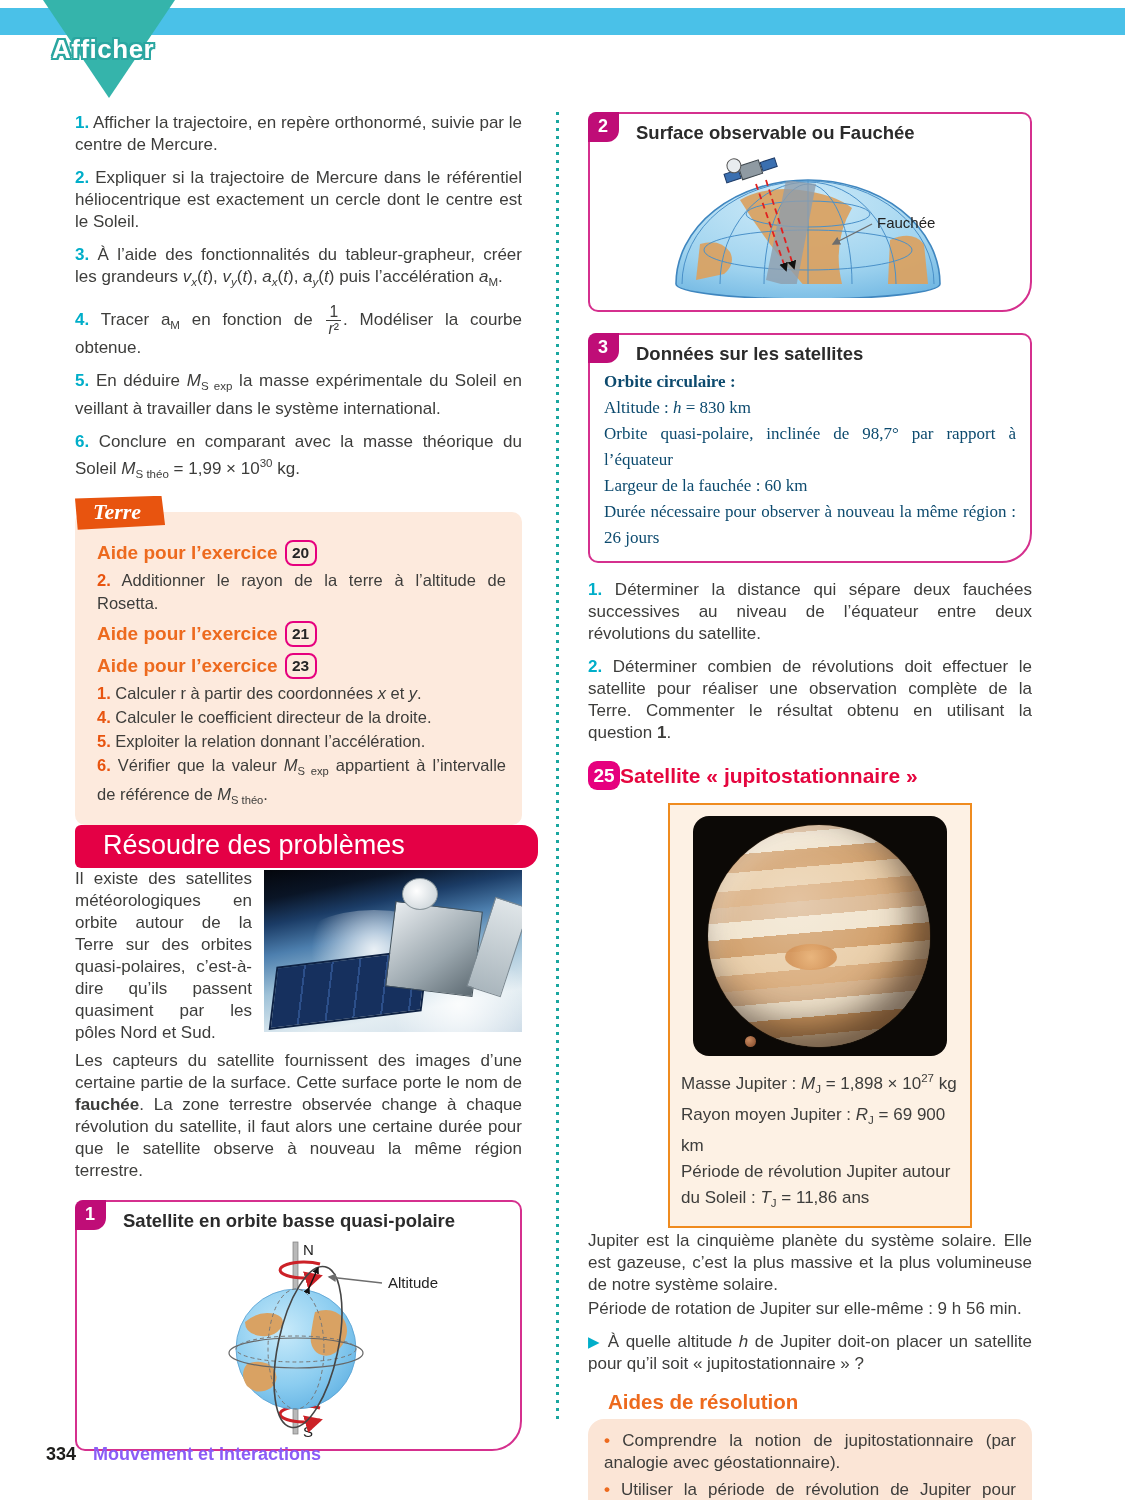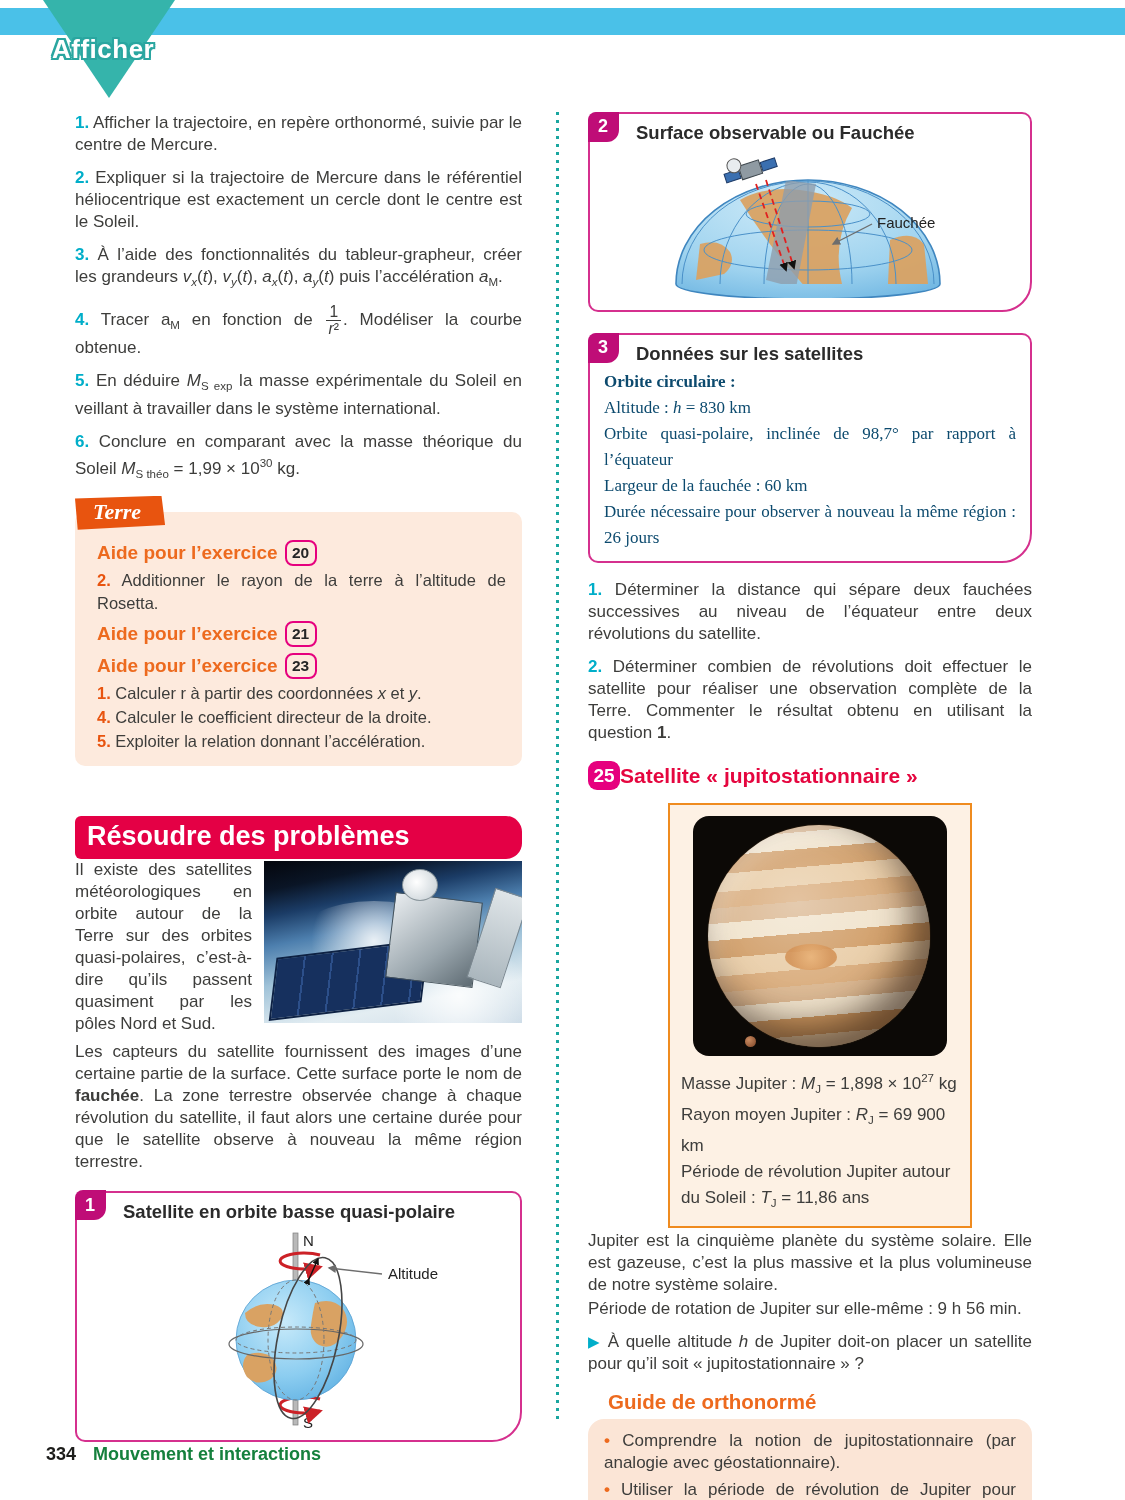--- a/index.html
+++ b/index.html
@@ -30,22 +30,22 @@
          padding:22px 16px 12px 22px;}
   .aides-tab{position:absolute;top:-16px;left:0;background:#e8540f;color:#fff;
     font-family:"Liberation Serif",serif;font-style:italic;font-weight:bold;font-size:22px;
     padding:3px 24px 5px 18px;clip-path:polygon(0 8%,96% 0,100% 86%,3% 100%);}
   .aide-title{color:#ed6a1e;font-weight:bold;font-size:19px;margin:6px 0 3px 0;display:flex;align-items:center;gap:7px;}
   .aide-badge{display:inline-flex;align-items:center;justify-content:center;border:2.5px solid #e6007e;
     border-radius:8px;min-width:24px;height:22px;padding:0 2px;font-size:15.5px;color:#262626;background:#fdeadd;}
   .aide-item{font-size:16.5px;line-height:23px;text-align:justify;margin-bottom:1px;}
   .aide-num{color:#e8540f;font-weight:bold;}
   
-  .banner{margin-top:50px;background:#e40045;color:#fff;font-weight:700;font-size:27px;
-          border-radius:6px 16px 16px 6px;padding:5px 14px 7px 12px;width:421px;}
+  .banner{background:#e40045;color:#fff;font-weight:400;font-size:27px;
+          border-radius:6px 16px 16px 6px;padding:5px 14px 7px 28px;width:421px;}
   .ex-head{display:flex;align-items:center;margin-top:17px;margin-bottom:8px;}
   .ex-badge{background:#e6007e;color:#fff;font-weight:800;font-size:19px;border-radius:9px;
             min-width:32px;height:29px;display:flex;align-items:center;justify-content:center;}
   .ex-title{color:#e5063f;font-weight:800;font-size:21px;}
   
   .ex24-body{font-size:17px;line-height:22px;text-align:justify;}
   .sat-photo{float:right;width:258px;height:162px;margin:2px 0 4px 12px;position:relative;overflow:hidden;
     background:linear-gradient(168deg,#04060c 0%,#0a1526 14%,#1b3c66 26%,#4d7fae 40%,#9fc2d8 58%,#e3edf2 80%,#cfdde8 100%);}
   .sat-cloud{position:absolute;border-radius:50%;background:radial-gradient(circle,rgba(255,255,255,.85),rgba(255,255,255,0) 70%);}
   .sat-panel{position:absolute;left:8px;top:88px;width:150px;height:58px;transform:rotate(-7deg) skewX(-14deg);
@@ -84,21 +84,21 @@
   .r-par{font-size:17px;line-height:22px;text-align:justify;margin-top:2px;}
   .arrow-q{font-size:17px;line-height:22px;text-align:justify;margin-top:11px;}
   .arrow-icon{color:#00aec9;font-size:15px;}
   .guide-title{color:#ed6a1e;font-weight:800;font-size:20.5px;margin:15px 0 5px 20px;}
   .guide-box{background:#fbe5d6;border-radius:16px;padding:11px 16px 11px 16px;font-size:17px;line-height:22px;text-align:justify;}
   .guide-box .bullet{color:#ed6a1e;font-weight:bold;}
   .guide-item{margin-bottom:5px;}
   
   .footer{position:absolute;left:46px;top:1444px;font-size:18px;font-weight:800;}
   .footer .pnum{color:#1d1d1b;}
-  .footer .chap{color:#15803d;margin-left:12px;text-align:right;}
+  .footer .chap{color:#8b5cf6;margin-left:12px;text-align:right;}
   svg text{font-family:"Liberation Sans",sans-serif;}
 </style>
 </head>
 <body>
 
 <div class="page">
 
   <div class="top-band"></div>
   <div class="top-triangle"></div>
   <div class="exercices-label">Afficher</div>
@@ -131,20 +131,21 @@
         <span class="aide-badge">21</span>
       </div>
 
       <div class="aide-title">
         <span>Aide pour l’exercice</span>
         <span class="aide-badge">23</span>
       </div>
       <div class="aide-item"><span class="aide-num">1.</span> <span>Calculer r à partir des coordonnées <i>x</i> et <i>y</i>.</span></div>
       <div class="aide-item"><span class="aide-num">4.</span> <span>Calculer le coefficient directeur de la droite.</span></div>
       <div class="aide-item"><span class="aide-num">5.</span> <span>Exploiter la relation donnant l’accélération.</span></div>
+      <div class="aide-item"><span class="aide-num">6.</span> <span>Vérifier que la valeur <i>M</i><sub>S exp</sub> appartient à l’intervalle de référence de <i>M</i><sub>S théo</sub>.</span></div>
     </div>
 
     <div class="banner">Résoudre des problèmes</div>
 
 
     <div class="ex24-body">
       <div class="sat-photo">
         <div class="sat-cloud" style="left:30px;top:40px;width:160px;height:80px;"></div>
         <div class="sat-cloud" style="left:110px;top:90px;width:170px;height:90px;"></div>
         <div class="sat-panel"></div>
@@ -280,21 +281,21 @@
     </div>
 
     <div class="r-par">Jupiter est la cinquième planète du système solaire. Elle est gazeuse, c’est la plus massive et la plus volumineuse de notre système solaire.</div>
     <div class="r-par" style="margin-top:2px;text-align:left;">Période de rotation de Jupiter sur elle-même : 9 h 56 min.</div>
 
     <div class="arrow-q">
       <span class="arrow-icon">▶</span>
       <span>À quelle altitude <i>h</i> de Jupiter doit-on placer un satellite pour qu’il soit « jupitostationnaire » ?</span>
     </div>
 
-    <div class="guide-title">Guide de orthonormé</div>
+    <div class="guide-title">Aides de résolution</div>
     <div class="guide-box">
       <div class="guide-item"><span class="bullet">•</span> <span>Comprendre la notion de jupitostationnaire (par analogie avec géostationnaire).</span></div>
       <div class="guide-item"><span class="bullet">•</span> <span>Utiliser la période de révolution de Jupiter pour trouver la période du satellite.</span></div>
 
     </div>
   </div>
 
   <div class="footer">
     <span class="pnum">334</span>
     <span class="chap">Mouvement et interactions</span>

